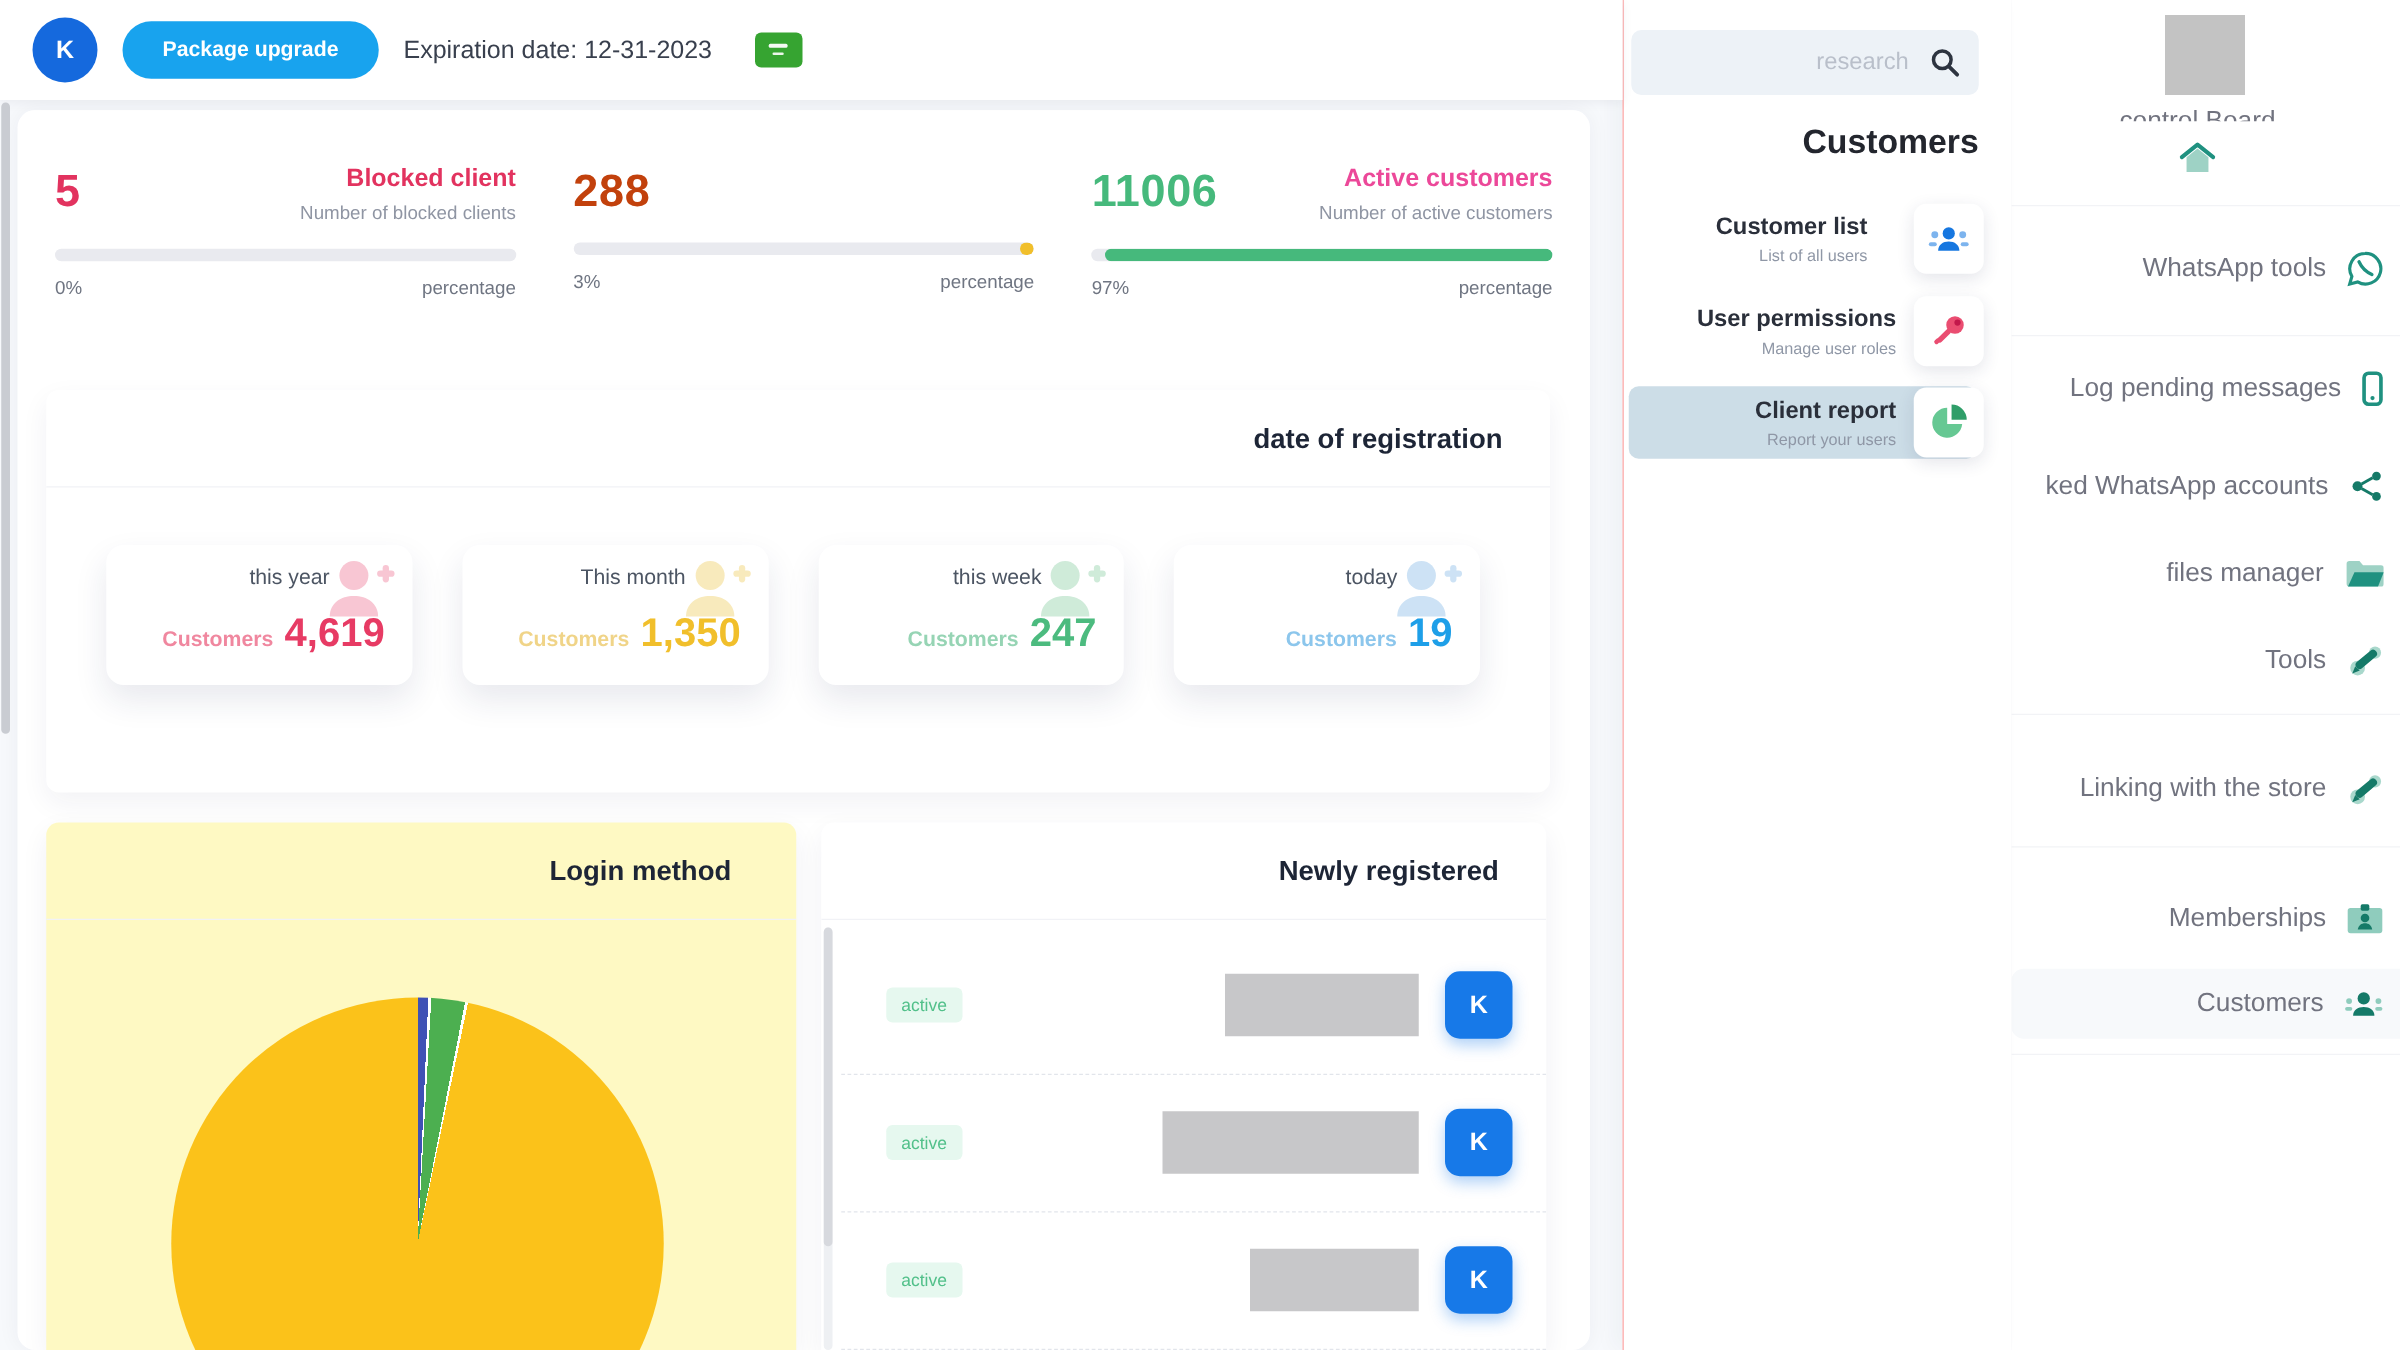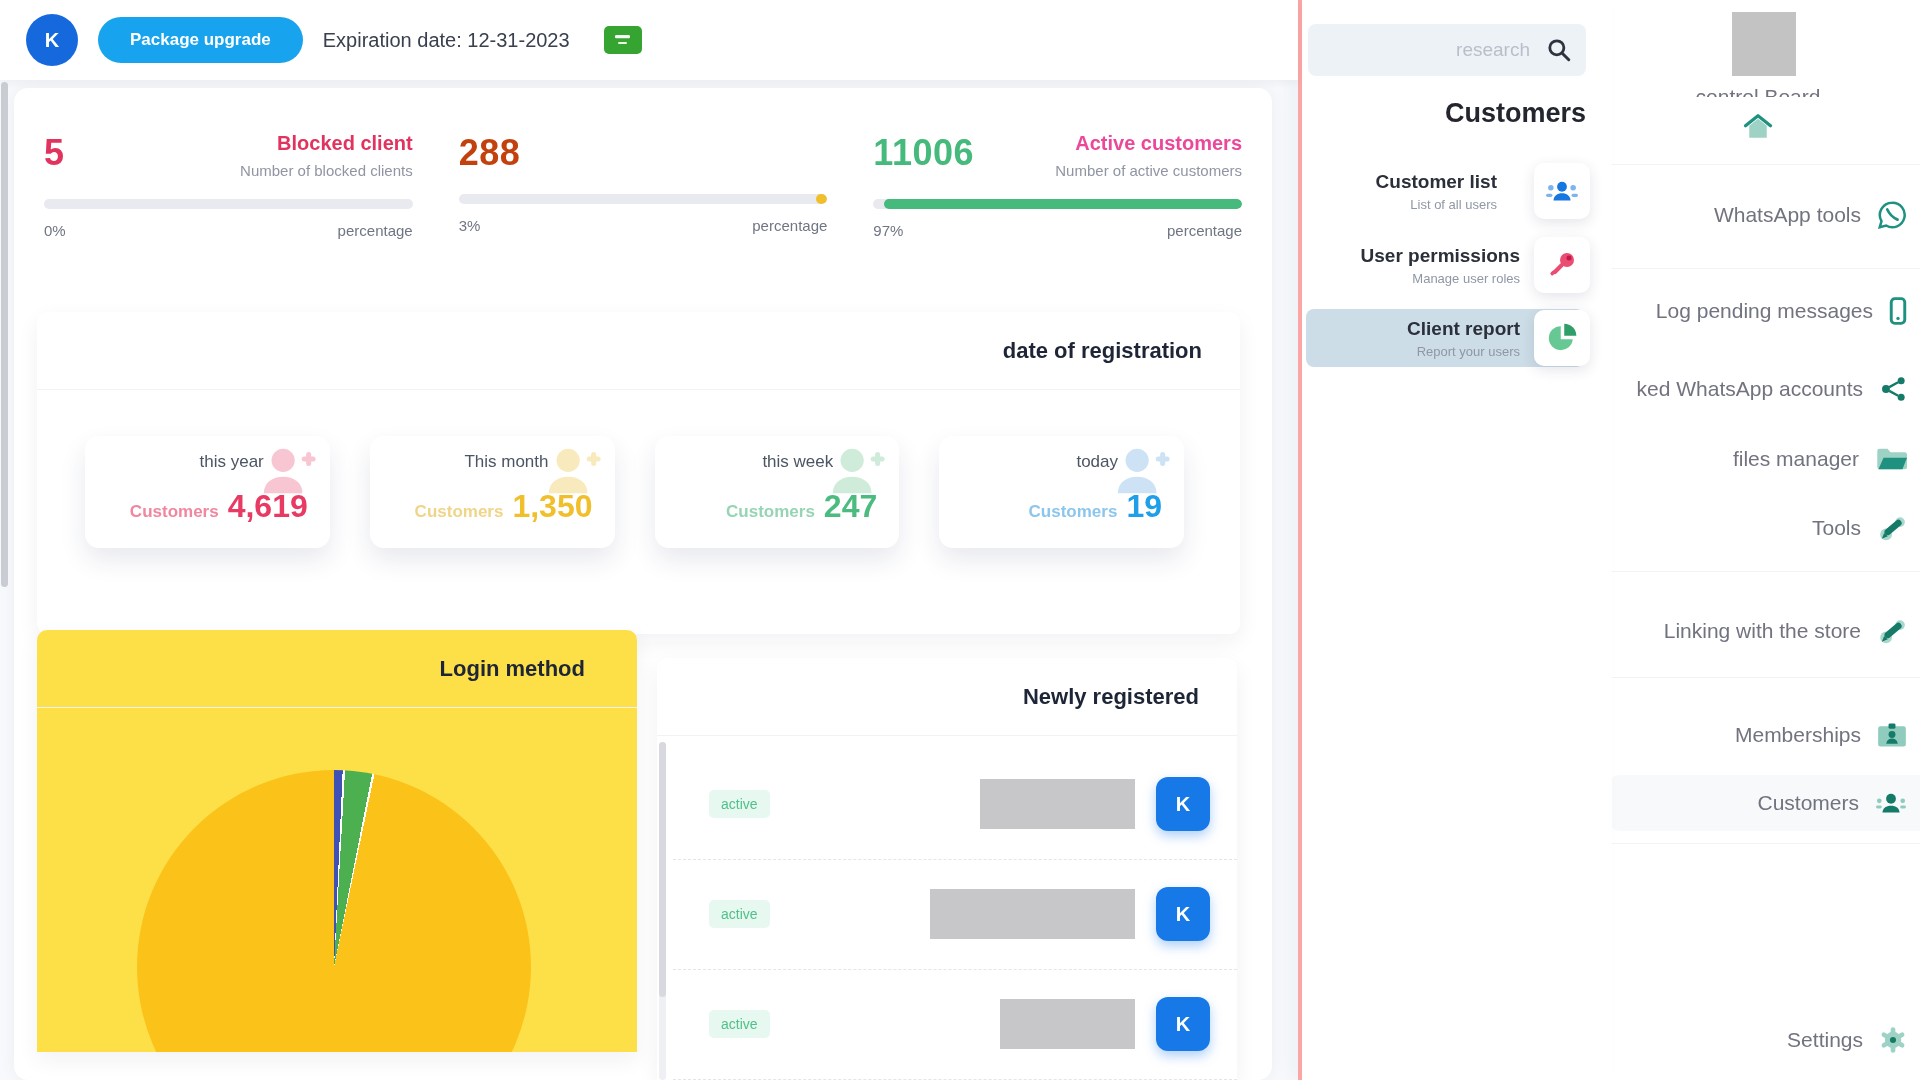--- a/index.html
+++ b/index.html
@@ -49,42 +49,42 @@
              overflow:hidden;}
   .mini-period{text-align:right;font-size:17px;color:#4c5563;position:relative;z-index:2;
                padding-right:44px;}
   .mini-row{display:flex;justify-content:flex-end;align-items:baseline;gap:9px;margin-top:16px;
             position:relative;z-index:2;}
   .mini-label{font-size:17px;font-weight:600;}
   .mini-value{font-size:32px;font-weight:800;}
   .mini-icon{position:absolute;right:14px;top:8px;z-index:1;opacity:.75;}
 
   
-  .login-card{position:absolute;left:23px;top:542px;width:600px;height:422px;background:#fde047;
+  .login-card{position:absolute;left:23px;top:570px;width:600px;height:422px;background:#fef9c3;
               border-radius:10px 10px 0 0;box-shadow:0 8px 22px rgba(30,40,90,.06);overflow:hidden;}
   .newly-card{position:absolute;left:643px;top:570px;width:580px;height:422px;background:#fff;
               border-radius:10px 10px 0 0;box-shadow:0 8px 22px rgba(30,40,90,.06);overflow:hidden;}
   .pie{position:absolute;left:100px;top:140px;width:394px;height:394px;border-radius:50%;}
   .nr-rows{position:absolute;left:0;right:0;top:78px;bottom:0;}
   .nr-track{position:absolute;left:2px;top:6px;bottom:0;width:7px;background:#eef0f3;border-radius:4px;}
   .nr-thumb{position:absolute;left:2px;top:6px;width:7px;height:255px;background:#d7d9de;border-radius:4px;}
   .nr-row{position:absolute;left:16px;right:0;height:110px;border-bottom:1px dashed #e2e5eb;}
   .badge{position:absolute;left:36px;top:50%;transform:translateY(-50%);background:#e6f8ef;
          color:#52c08a;font-size:14px;padding:6px 12px;border-radius:5px;}
   .nr-bar{position:absolute;right:102px;top:50%;transform:translateY(-50%);height:50px;
           background:#c7c7c9;}
   .nr-bar.w1{width:155px;} .nr-bar.w2{width:205px;} .nr-bar.w3{width:135px;}
   .k-tile{position:absolute;right:27px;top:50%;transform:translateY(-50%);width:54px;height:54px;
           border-radius:12px;background:#1779e8;color:#fff;font-size:20px;font-weight:600;
           display:flex;align-items:center;justify-content:center;
           box-shadow:0 5px 12px rgba(23,121,232,.35);}
 
   
   .submenu{position:absolute;left:1298px;top:0;width:310px;height:1080px;background:#fff;
-           border-left:4px solid #fca5a5;box-shadow:-8px 0 16px rgba(30,40,70,.04);z-index:4;}
+           border-left:1px solid #fca5a5;box-shadow:-8px 0 16px rgba(30,40,70,.04);z-index:4;}
   .search{position:absolute;left:6px;top:24px;width:278px;height:52px;background:#edf2f7;
           border-radius:8px;display:flex;align-items:center;justify-content:flex-end;gap:16px;
           padding:0 14px;box-sizing:border-box;}
   .search-ph{color:#b9bfca;font-size:19px;}
   .submenu-title{position:absolute;right:26px;top:98px;font-size:27px;font-weight:700;color:#23262e;}
   .sm-highlight{position:absolute;left:4px;top:309px;width:278px;height:58px;background:#ccdde7;
                 border-radius:8px;}
   .sm-item{position:absolute;left:0;right:0;display:flex;justify-content:flex-end;
            align-items:center;gap:14px;padding-right:22px;z-index:2;}
   .sm-text{text-align:right;}
@@ -469,29 +469,15 @@
             </g>
           <g fill="#157a68">
               <circle cx="15" cy="7" r="4.6"></circle>
               <path d="M7 20c0-4 3.5-6.5 8-6.5s8 2.5 8 6.5z"></path>
             </g>
         </svg>
       </span>
     </div>
     <div class="sb-div" style="top:843px;"></div>
 
-    <div class="sb-item" style="top:1012px;">
-      <span class="sb-label">Settings</span>
-      <span class="icon">
-        <svg width="28" height="28" viewBox="0 0 24 24">
-          <g fill="#9ed2c5">
-            <rect x="10" y="1" width="4" height="22" rx="2"></rect>
-            <rect x="10" y="1" width="4" height="22" rx="2" transform="rotate(60 12 12)"></rect>
-            <rect x="10" y="1" width="4" height="22" rx="2" transform="rotate(120 12 12)"></rect>
-            <circle cx="12" cy="12" r="7"></circle>
-          </g>
-          <circle cx="12" cy="12" r="2.6" fill="#157a68"></circle>
-        </svg>
-      </span>
-    </div>
   </div>
 
 </div>
 
 </body></html>

